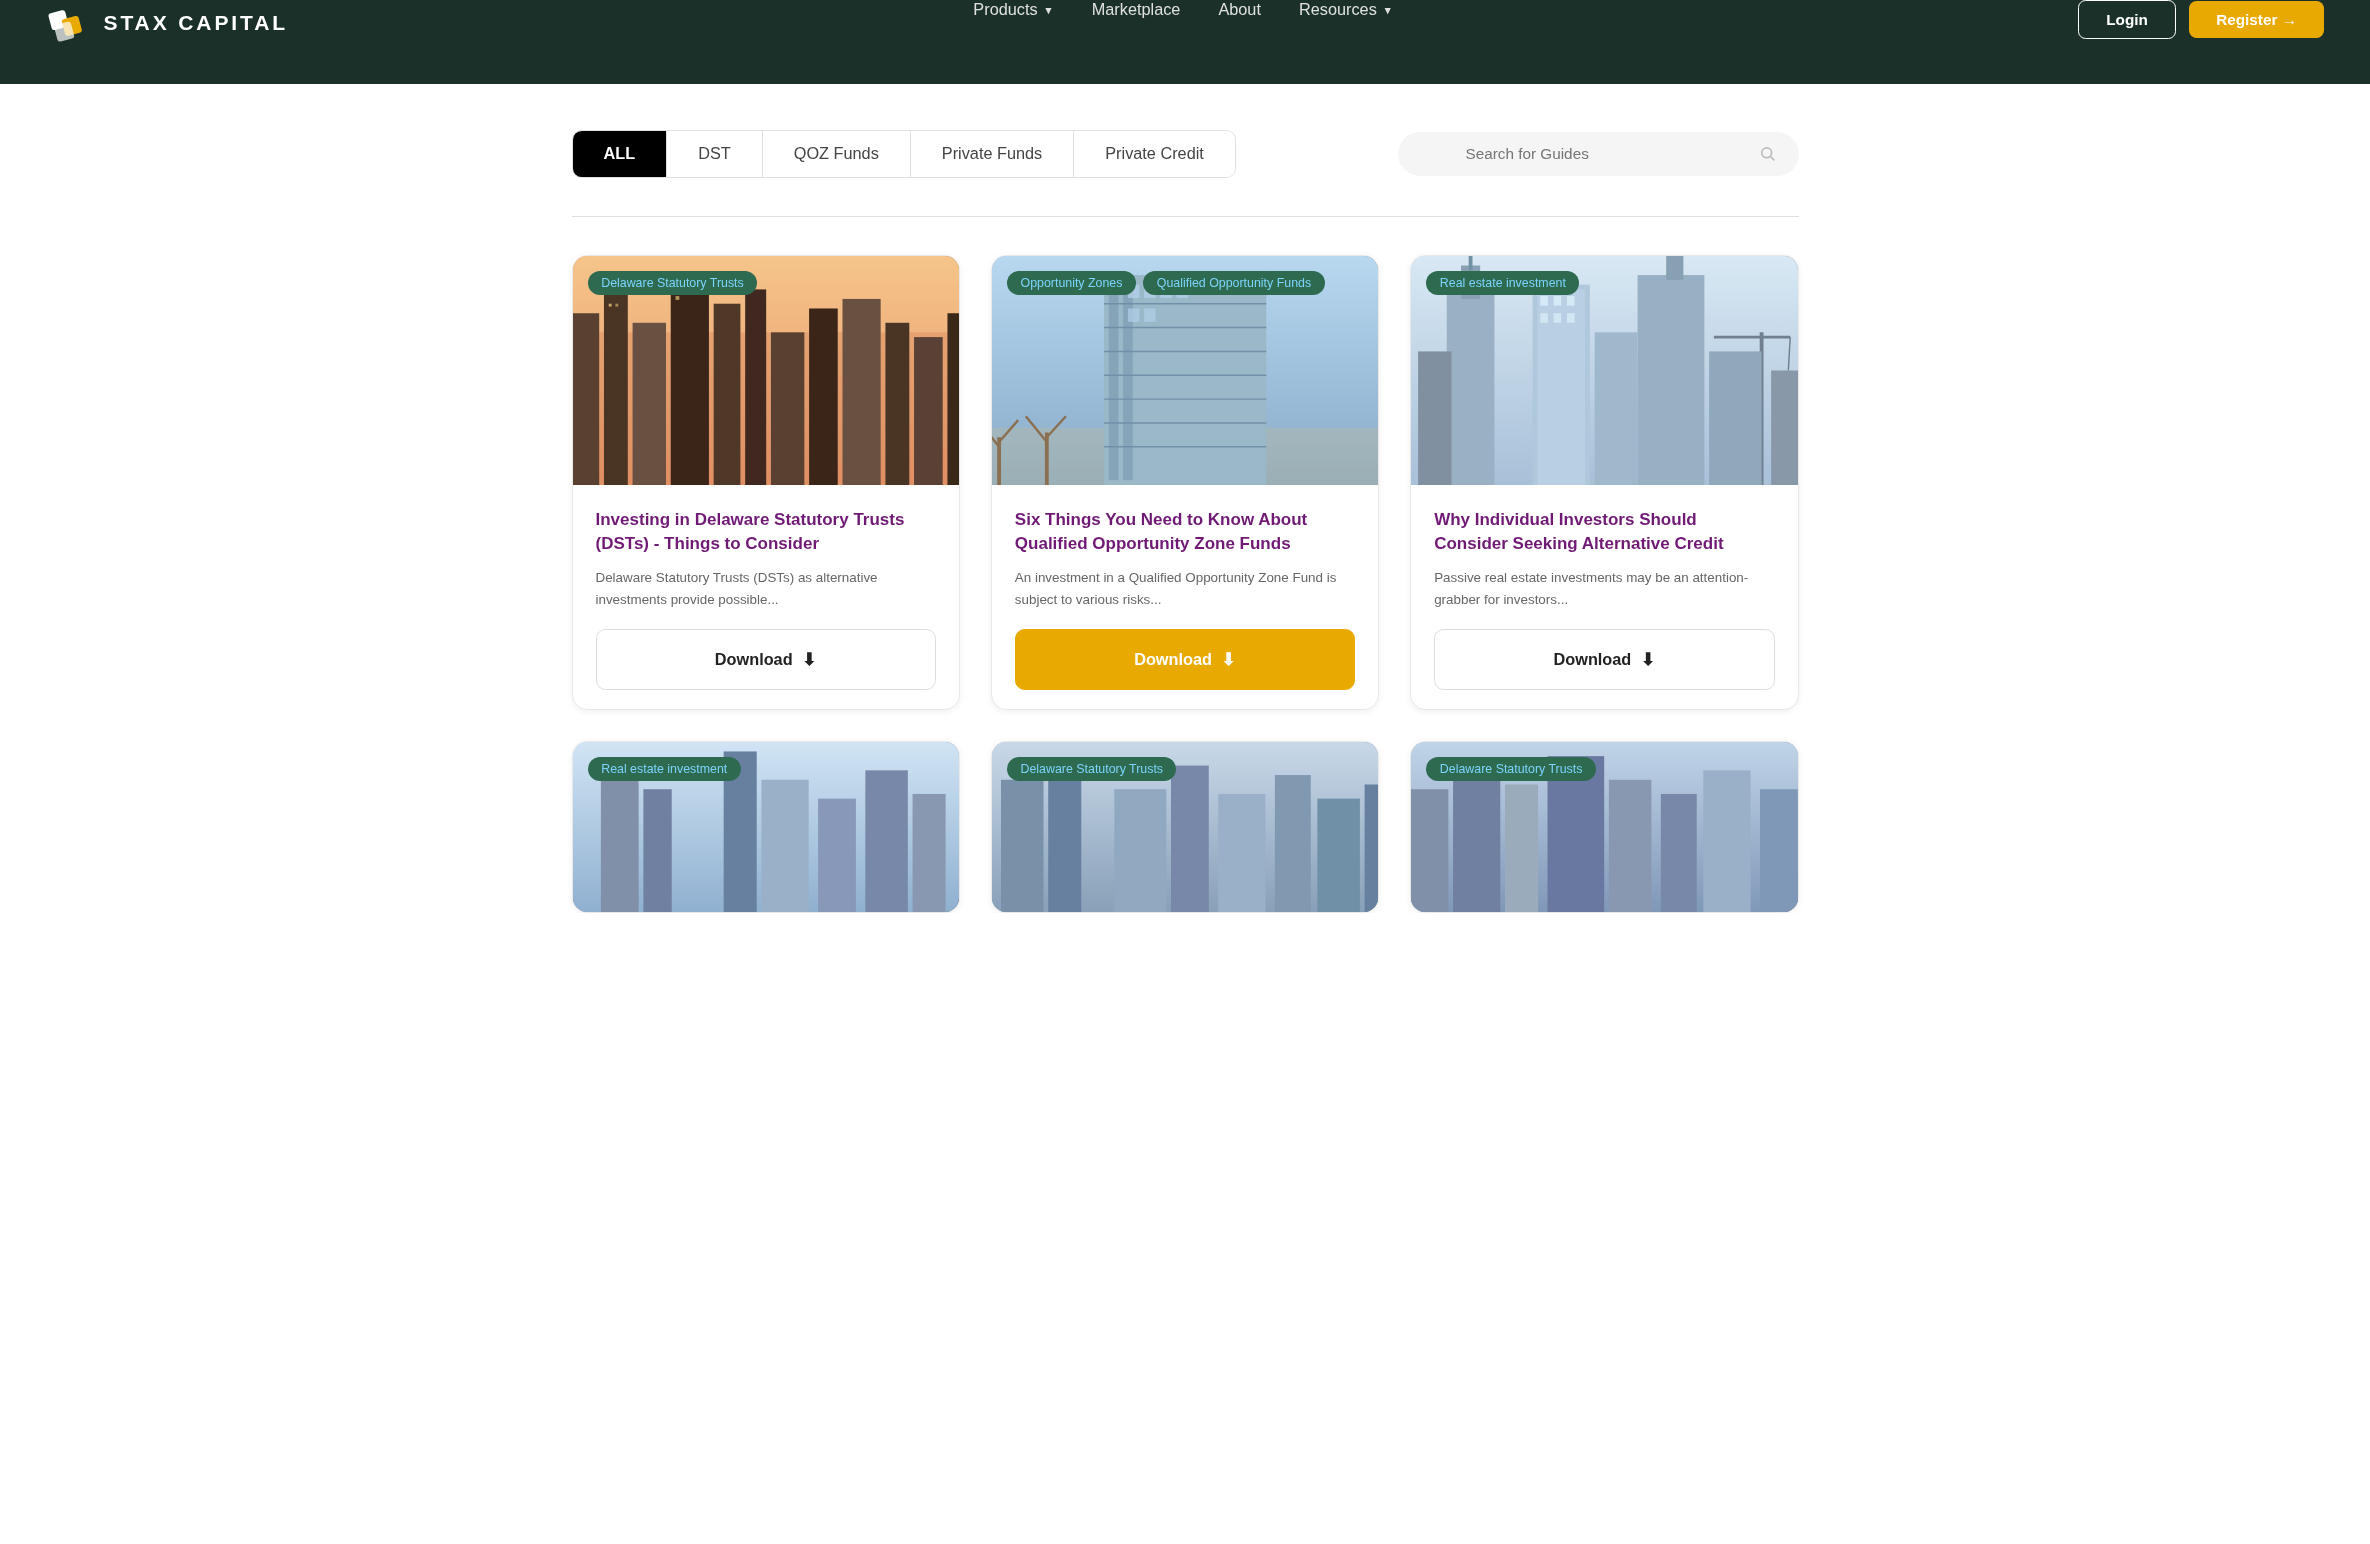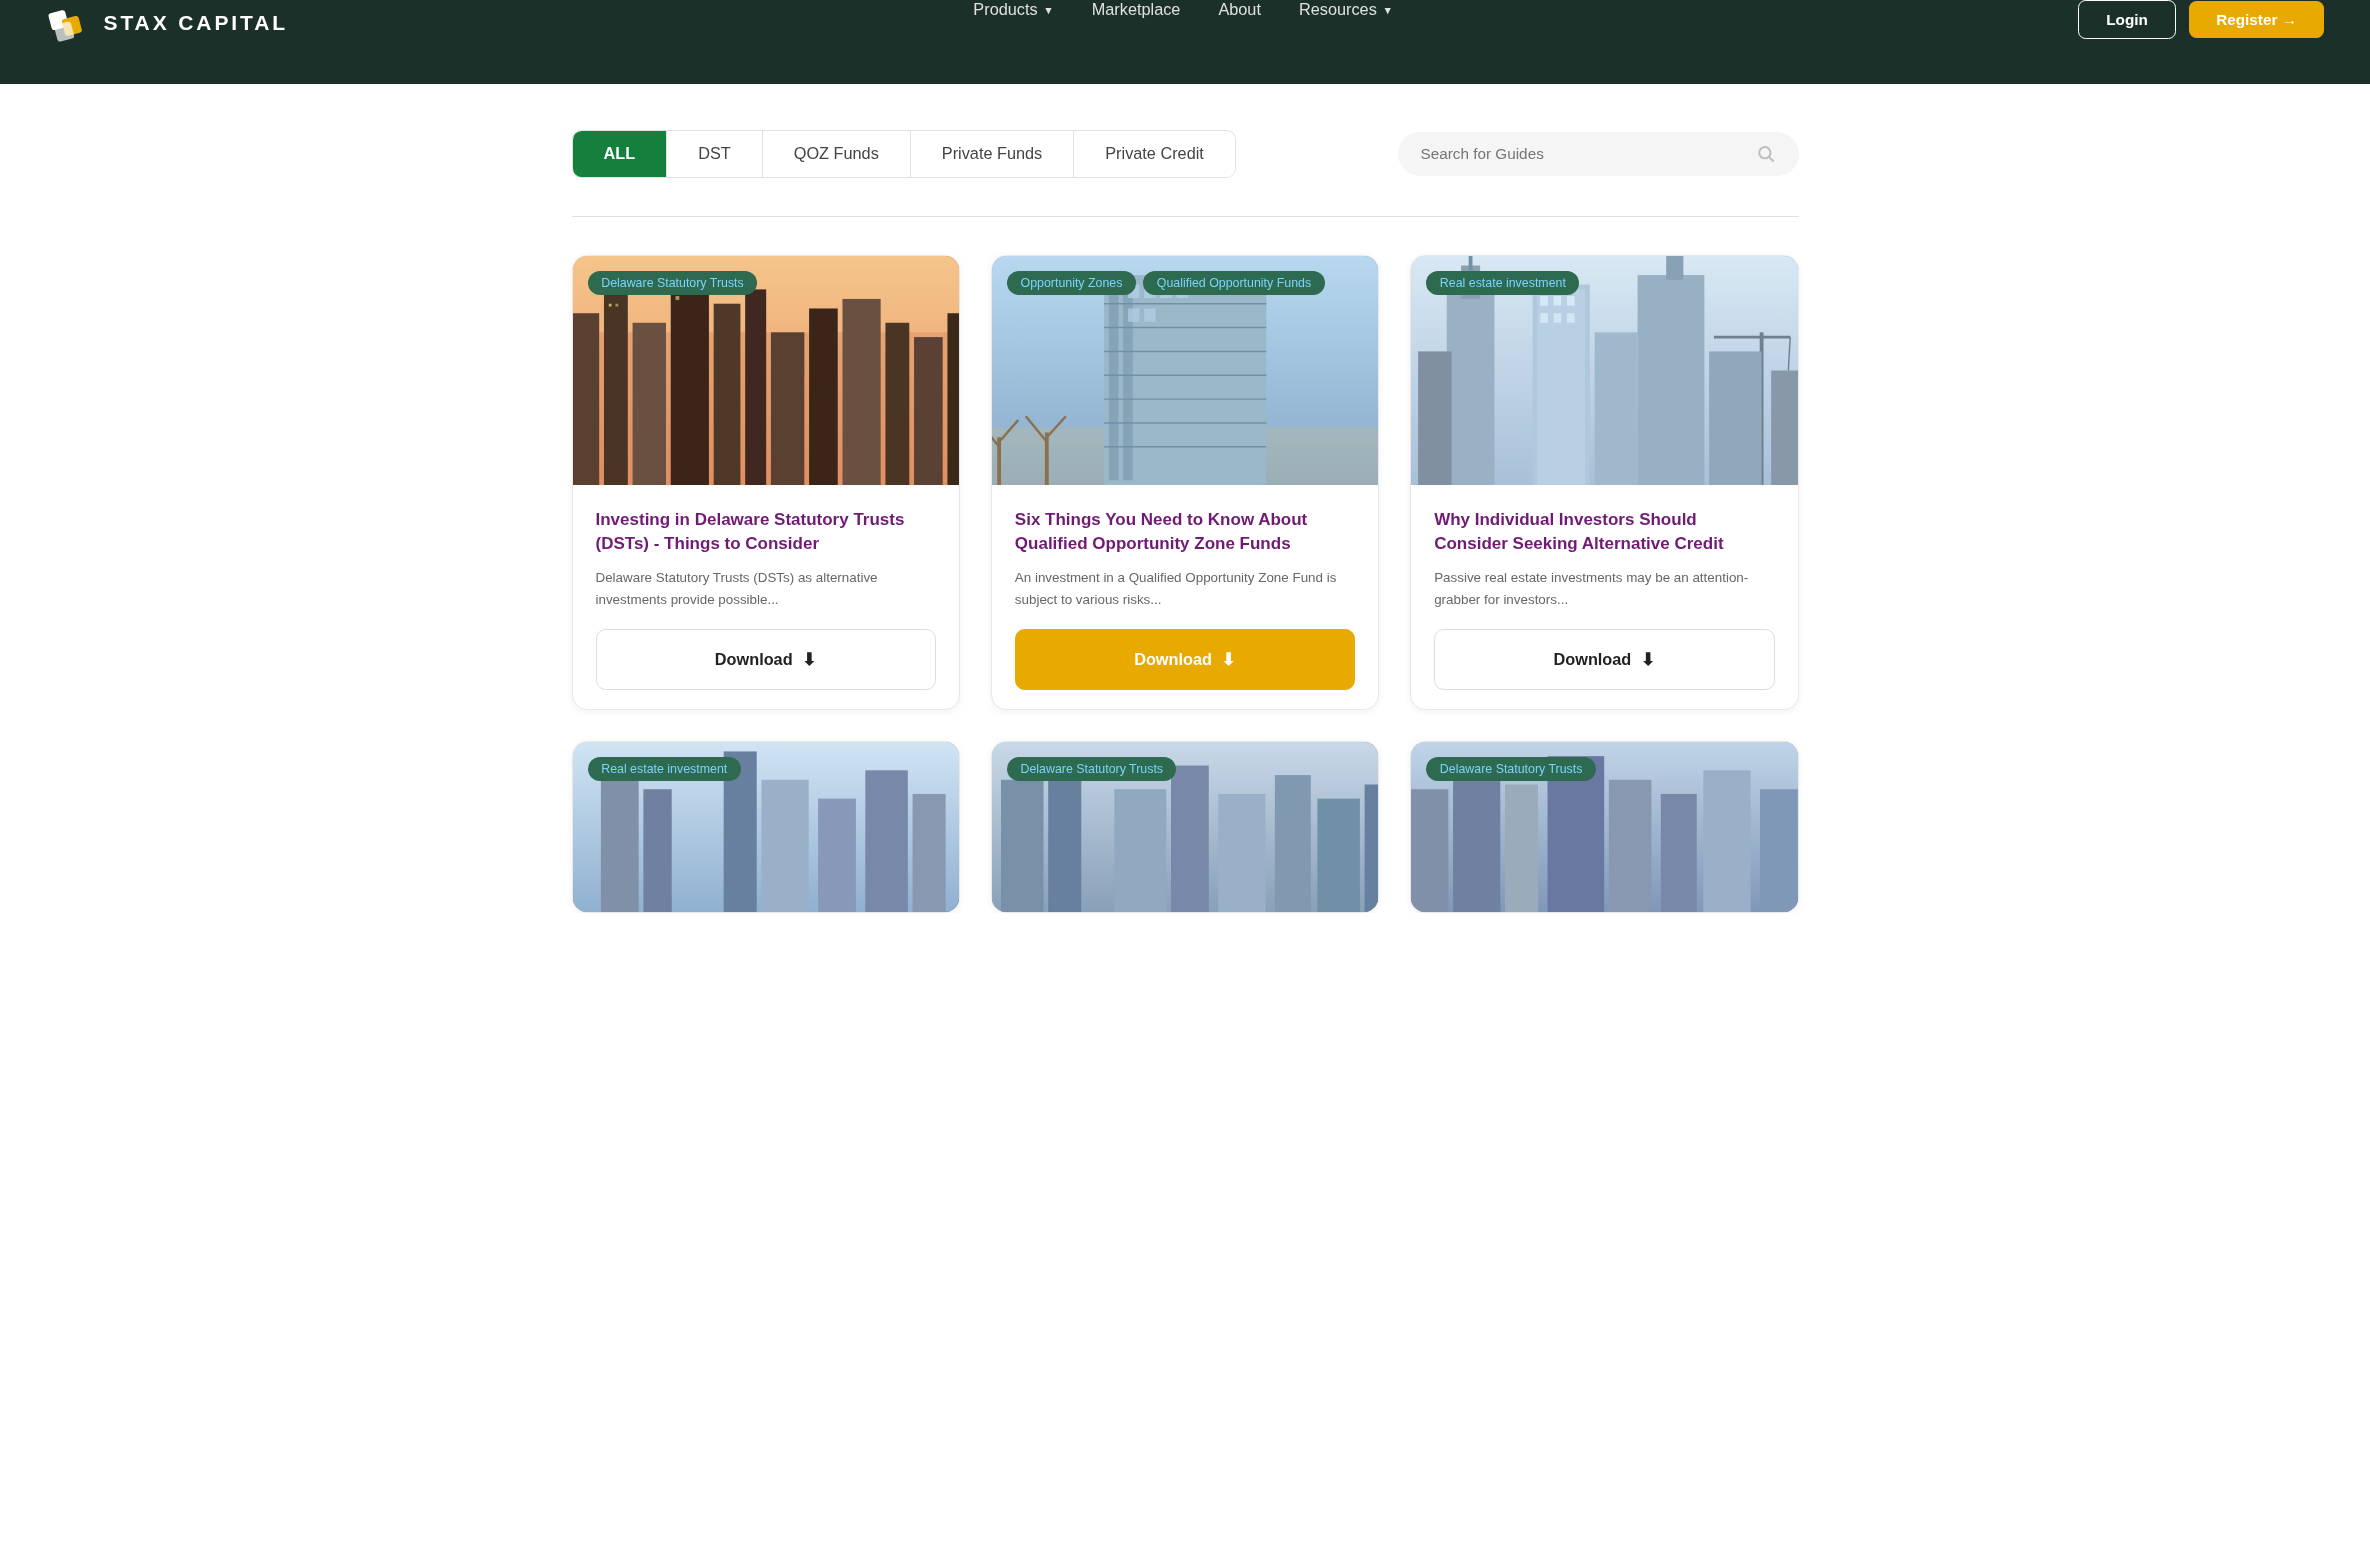--- a/index.html
+++ b/index.html
@@ -100,40 +100,41 @@
       font-size: 16.3px;
       font-weight: 500;
       cursor: pointer;
       background: #fff;
       color: #444;
       border: none;
       border-right: 1.4px solid #e0e0e0;
     }
     .filter-tab:last-child { border-right: none; }
     .filter-tab.active {
-      background: #15803d;
+      background: #000000;
       color: #fff;
       font-weight: 700;
     }
     .search-bar {
       display: flex;
       align-items: center;
       background: #f5f5f5;
       border-radius: 48px;
       padding: 11.5px 23px;
       gap: 9.6px;
       width: 401px;
     }
     .search-input {
       border: none;
       background: transparent;
       font-size: 15.3px;
       color: #888;
       outline: none;
       width: 100%;
+      margin-left: 45px;
     }
     .search-icon-svg {
       width: 21px;
       height: 21px;
       opacity: 0.5;
     }
 
     
     .divider {
       height: 1.4px;

